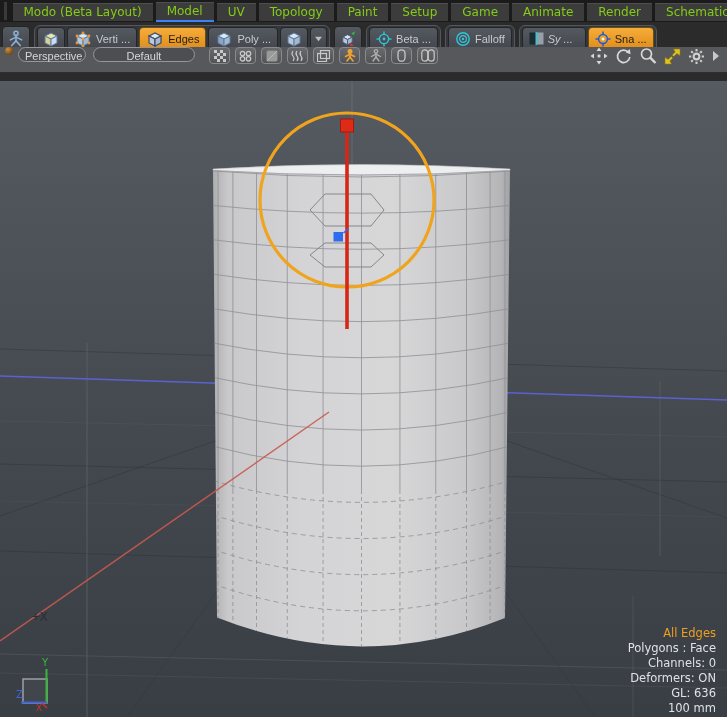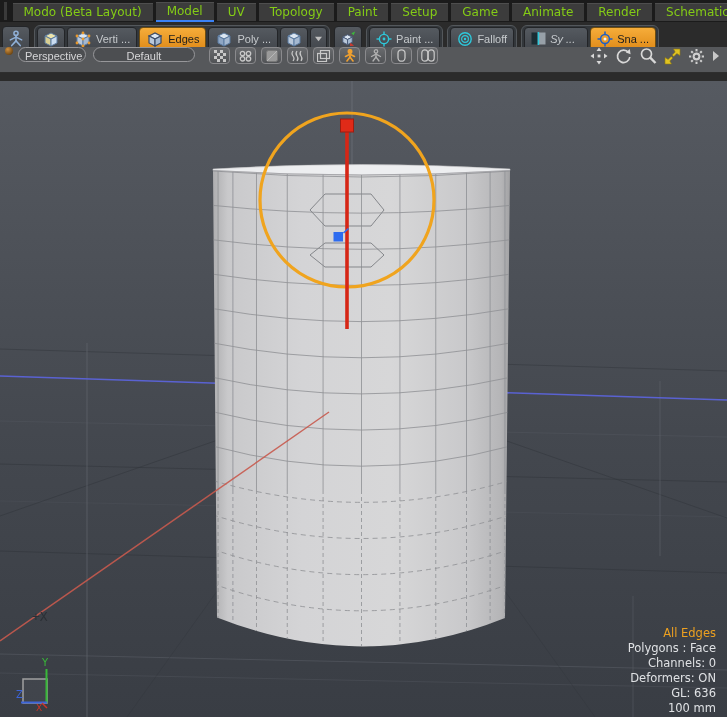--- a/index.html
+++ b/index.html
@@ -156,21 +156,21 @@
       <svg width="16" height="16" viewBox="0 0 16 16">
         <g stroke="#2ec8da" stroke-width="1.4" fill="none">
           <circle cx="8" cy="8" r="4.6"></circle>
           <line x1="8" y1="0.5" x2="8" y2="4"></line>
               <line x1="8" y1="12" x2="8" y2="15.5"></line>
           <line x1="0.5" y1="8" x2="4" y2="8"></line>
               <line x1="12" y1="8" x2="15.5" y2="8"></line>
         </g>
             <circle cx="8" cy="8" r="1.4" fill="#2ec8da"></circle>
       </svg>
-      <span>Paint ...</span>
+      <span>Beta ...</span>
     </button>
   </div>
 
   <div class="tgroup">
     <button class="tbtn">
       <svg width="16" height="16" viewBox="0 0 16 16">
         <circle cx="8" cy="8" r="6.2" stroke="#2ec8da" stroke-width="1.4" fill="none"></circle>
         <circle cx="8" cy="8" r="3.4" stroke="#2ec8da" stroke-width="1.2" fill="none"></circle>
         <circle cx="8" cy="8" r="1.2" fill="#2ec8da"></circle>
       </svg>

